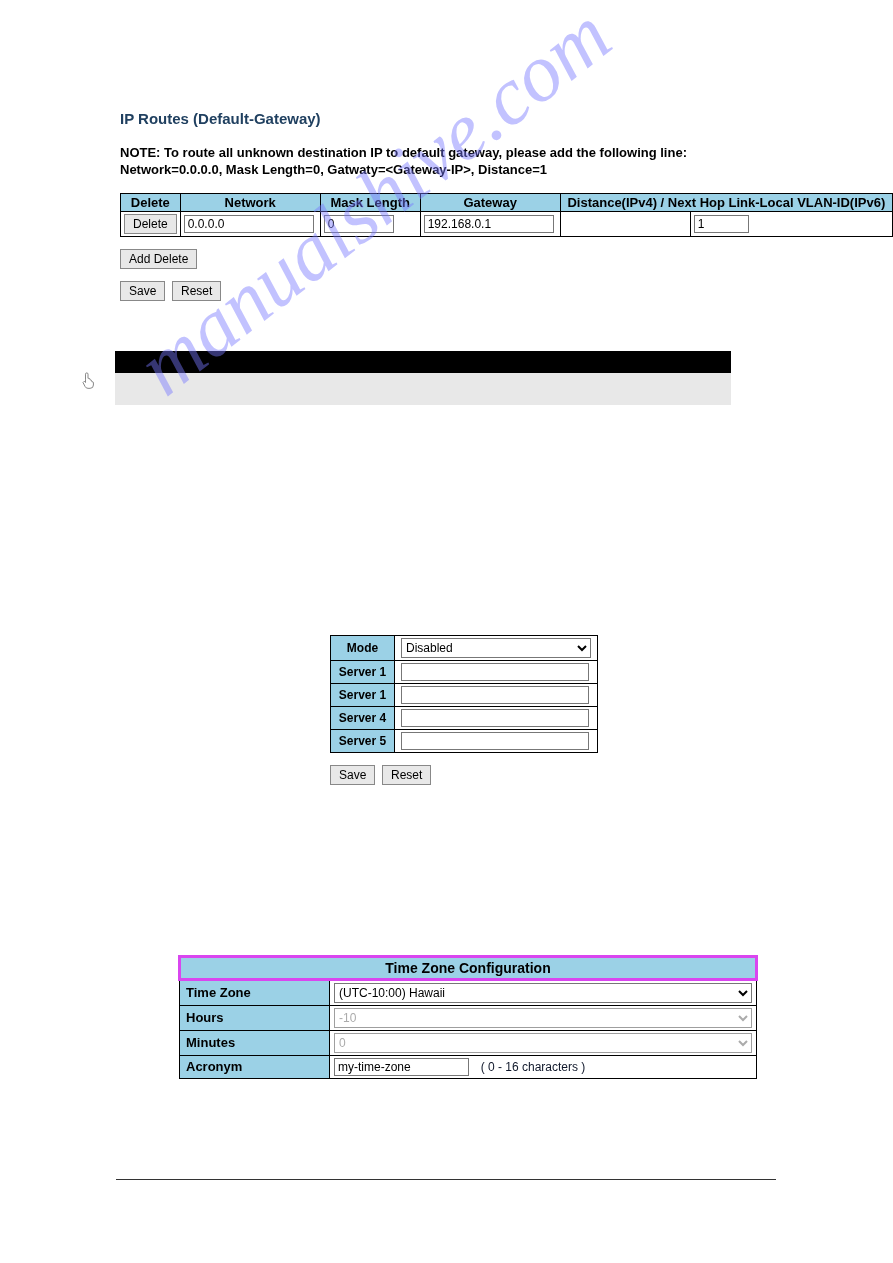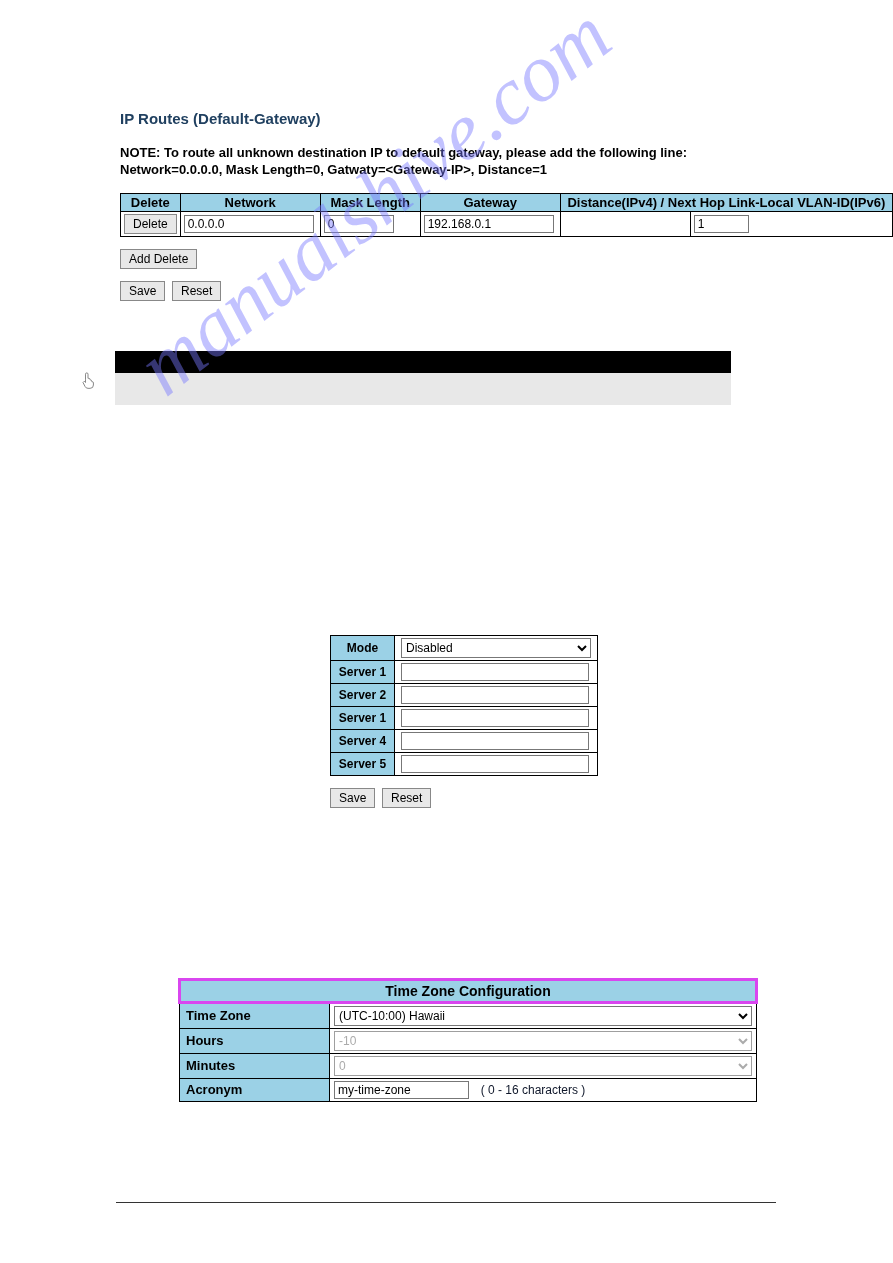--- a/index.html
+++ b/index.html
@@ -208,24 +208,20 @@
       <tbody>
           <tr>
         <td class="lab">Mode</td>
         <td class="val"><select style="width:190px"><option>Disabled</option></select></td>
       </tr>
       <tr>
         <td class="lab">Server 1</td>
         <td class="val"><input type="text" style="width: 188px;" value=""></td>
       </tr>
       <tr>
-        <td class="lab">Server 2</td>
-        <td class="val"><input type="text" style="width: 188px;" value=""></td>
-      </tr>
-      <tr>
         <td class="lab">Server 1</td>
         <td class="val"><input type="text" style="width: 188px;" value=""></td>
       </tr>
       <tr>
         <td class="lab">Server 4</td>
         <td class="val"><input type="text" style="width: 188px;" value=""></td>
       </tr>
       <tr>
         <td class="lab">Server 5</td>
         <td class="val"><input type="text" style="width: 188px;" value=""></td>

